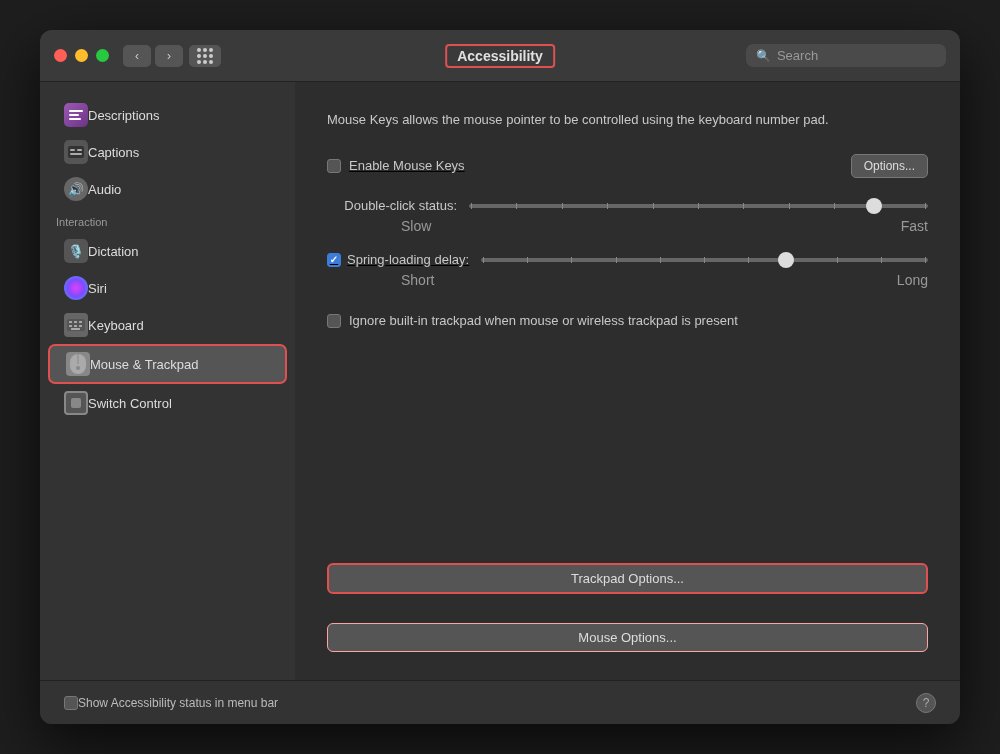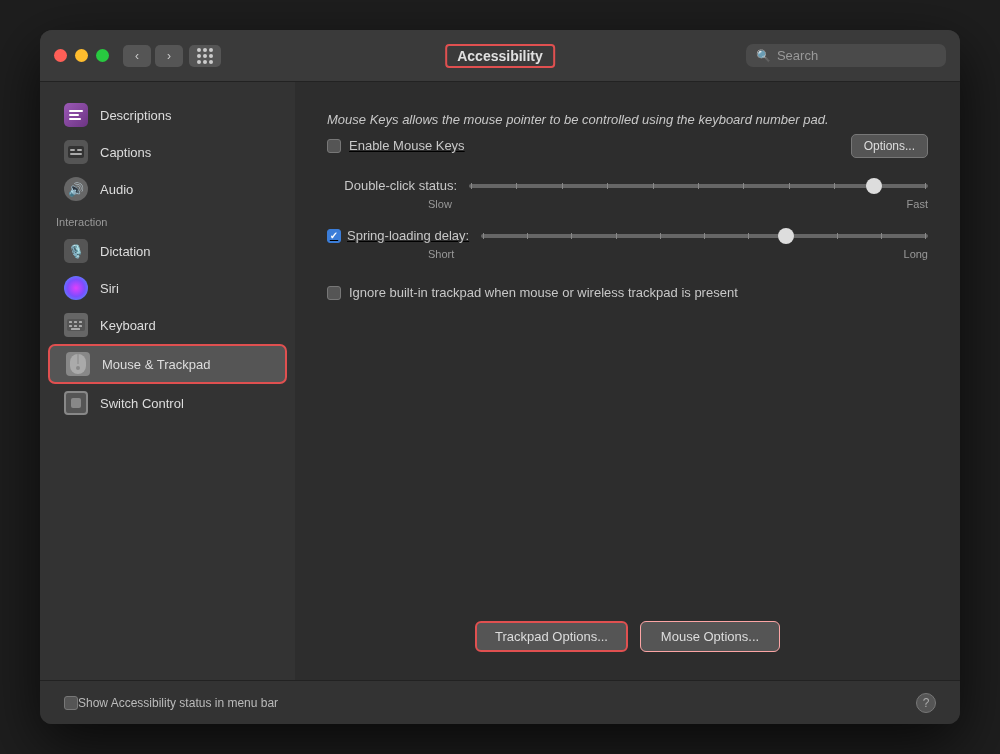--- a/index.html
+++ b/index.html
@@ -121,21 +121,20 @@
       overflow-y: auto;
       flex-shrink: 0;
     }
     .sidebar-item {
       display: flex;
       align-items: center;
       padding: 6px 16px;
       cursor: pointer;
       border-radius: 7px;
       margin: 1px 8px;
-      gap: 12px;
       color: #ddd;
       font-size: 13px;
     }
     .sidebar-item.active {
       background: #555;
       border: 2px solid #e05050;
     }
     .sidebar-section-label {
       color: #999;
       font-size: 11px;
@@ -210,22 +209,21 @@
       background: #2d2d2d;
       padding: 28px 32px;
       display: flex;
       flex-direction: column;
       gap: 0;
     }
     .description-text {
       color: #c8c8c8;
       font-size: 13px;
       line-height: 1.5;
-      margin-bottom: 4px;
-      font-style: italic;
+      margin-bottom: 24px;
     }
     .checkbox-row-with-btn {
       display: flex;
       align-items: center;
       justify-content: space-between;
       margin-bottom: 20px;
     }
     .checkbox-left {
       display: flex;
       align-items: center;
@@ -315,38 +313,39 @@
       padding: 0 2px;
     }
     .tick {
       width: 1px;
       height: 6px;
       background: #888;
     }
     .slider-range-labels {
       display: flex;
       justify-content: space-between;
-      margin-left: 101px;
+      margin-left: 74px;
       color: #999;
-      font-size: 11px;
+      font-size: 14px;
     }
     
     .ignore-checkbox-row {
       display: flex;
       align-items: flex-start;
       gap: 8px;
       margin-top: 6px;
       margin-bottom: 29px;
     }
     
     .bottom-buttons {
       margin-top: auto;
       display: flex;
-      gap: 12px;
+      gap: 29px;
       justify-content: center;
+      flex-direction: column;
     }
     .action-btn {
       background: #555;
       border: 1px solid #fca5a5;
       border-radius: 6px;
       color: #ddd;
       font-size: 13px;
       padding: 6px 18px;
       cursor: pointer;
       min-width: 140px;

